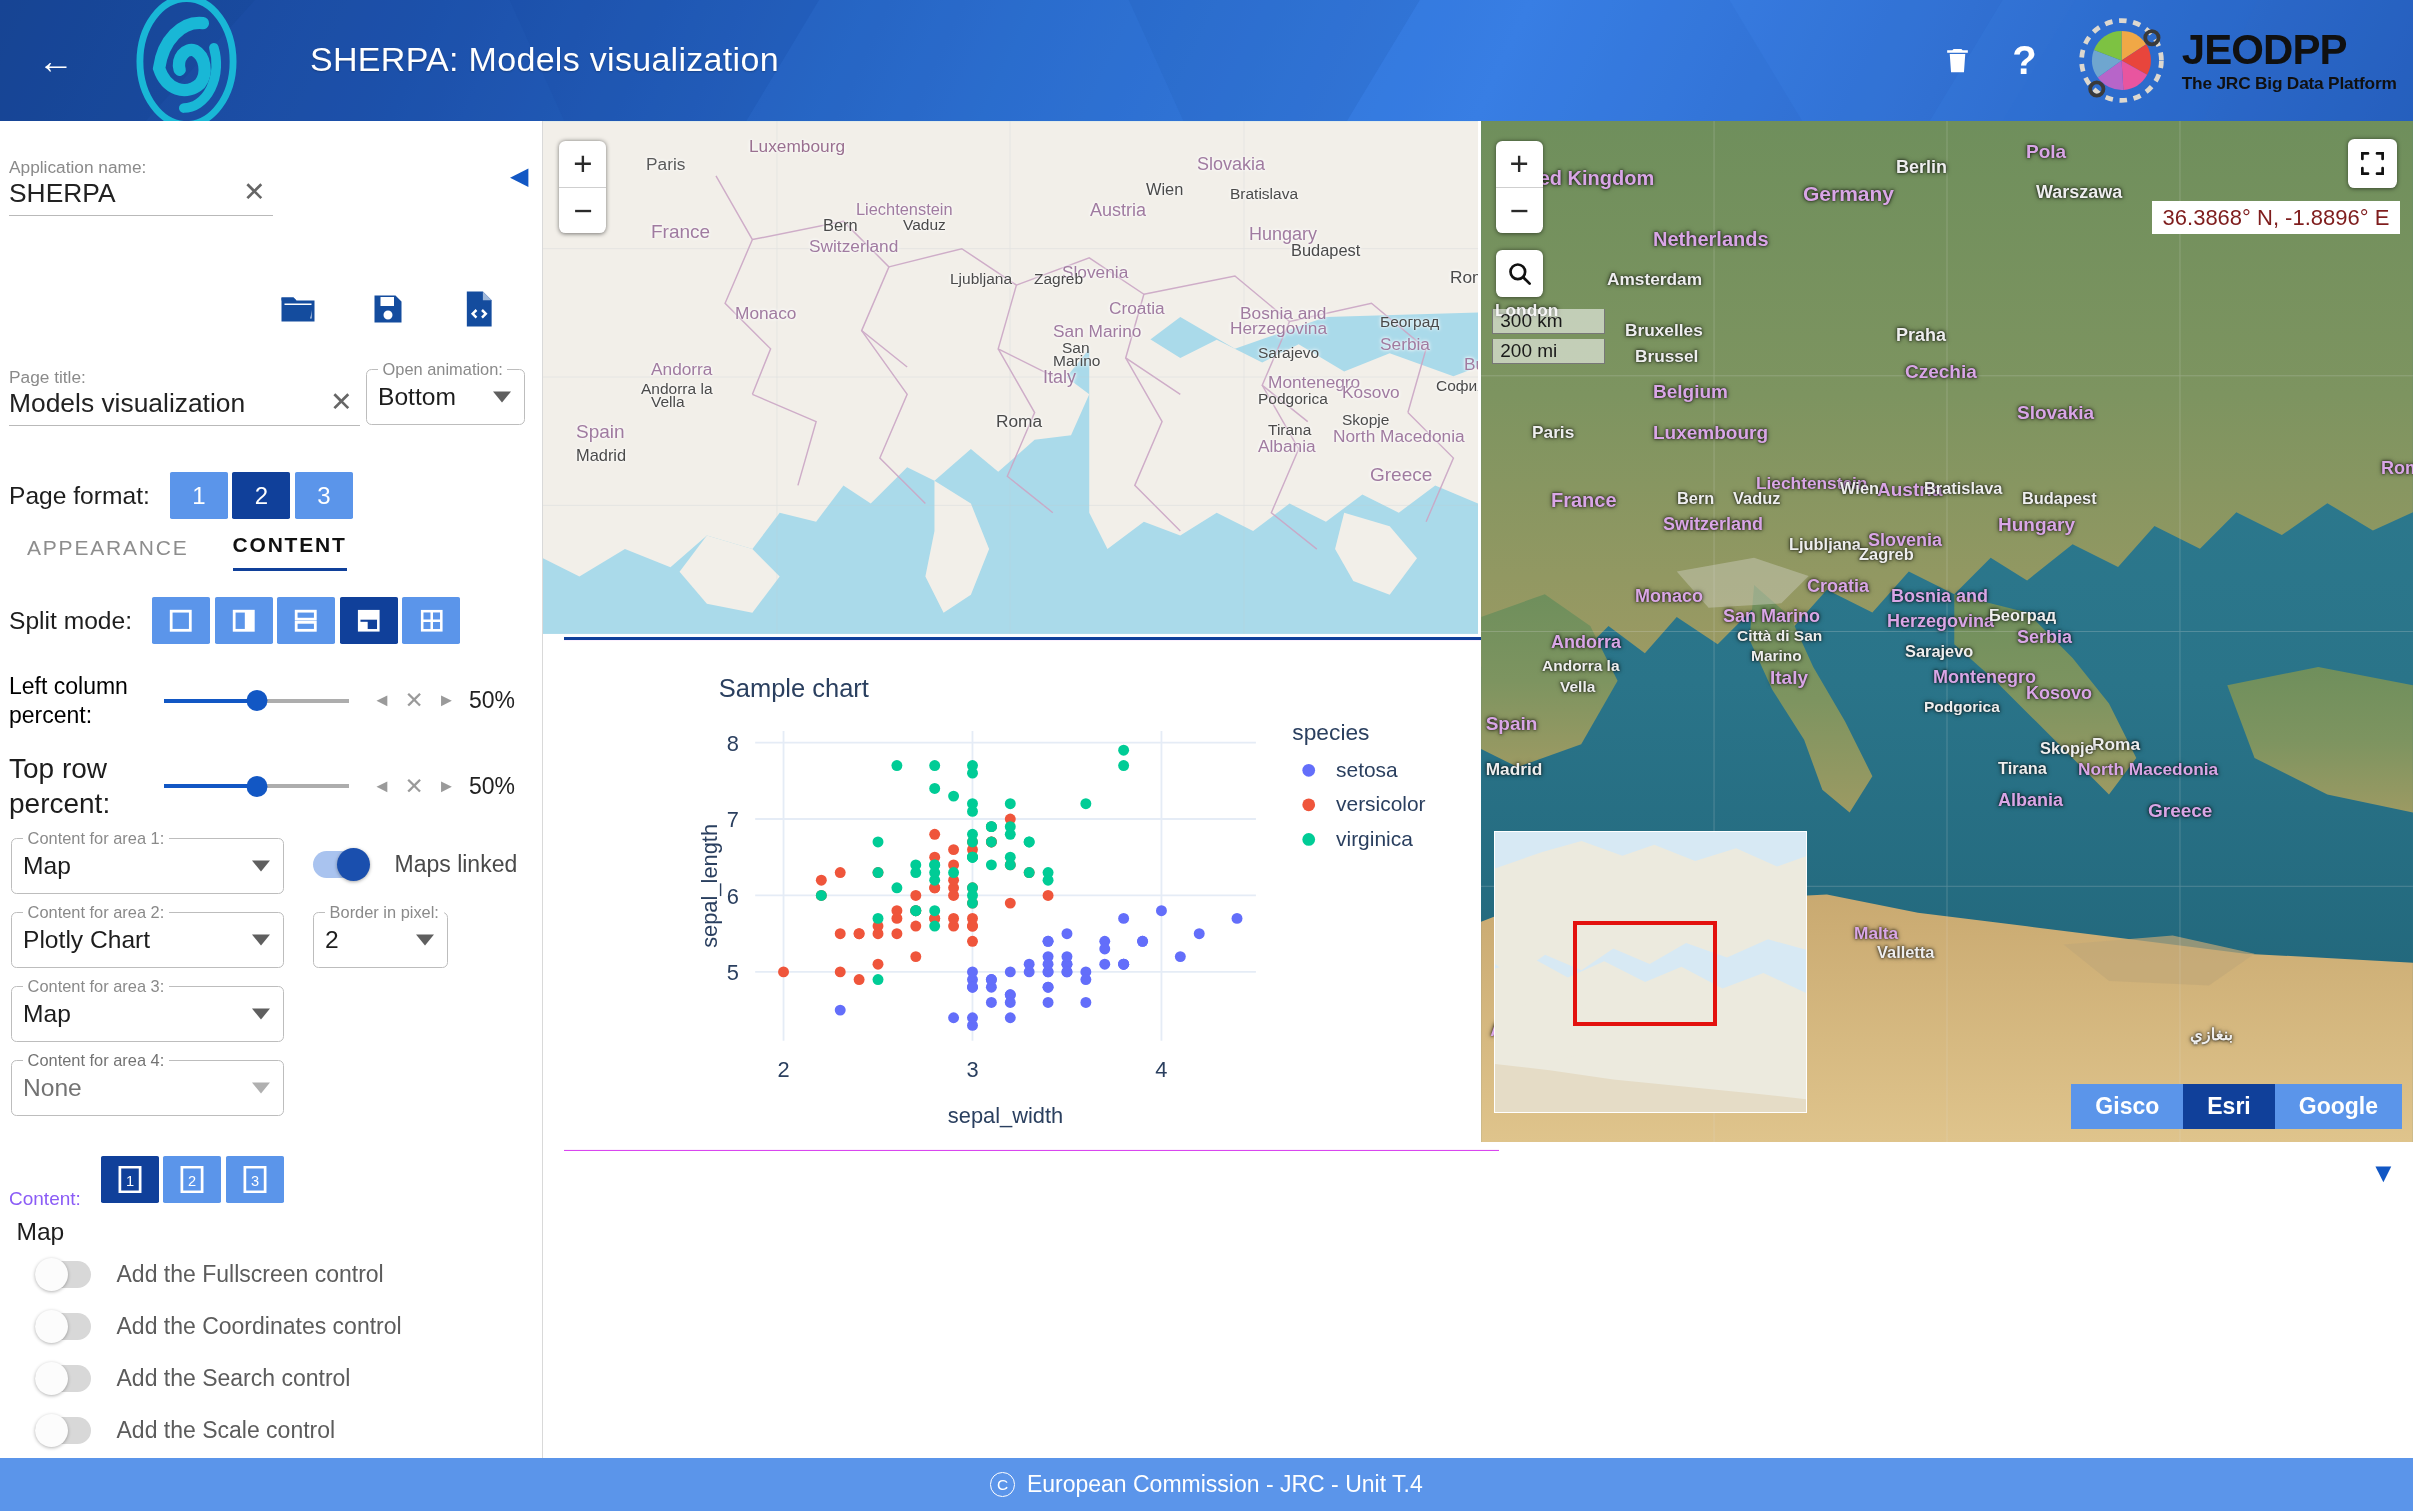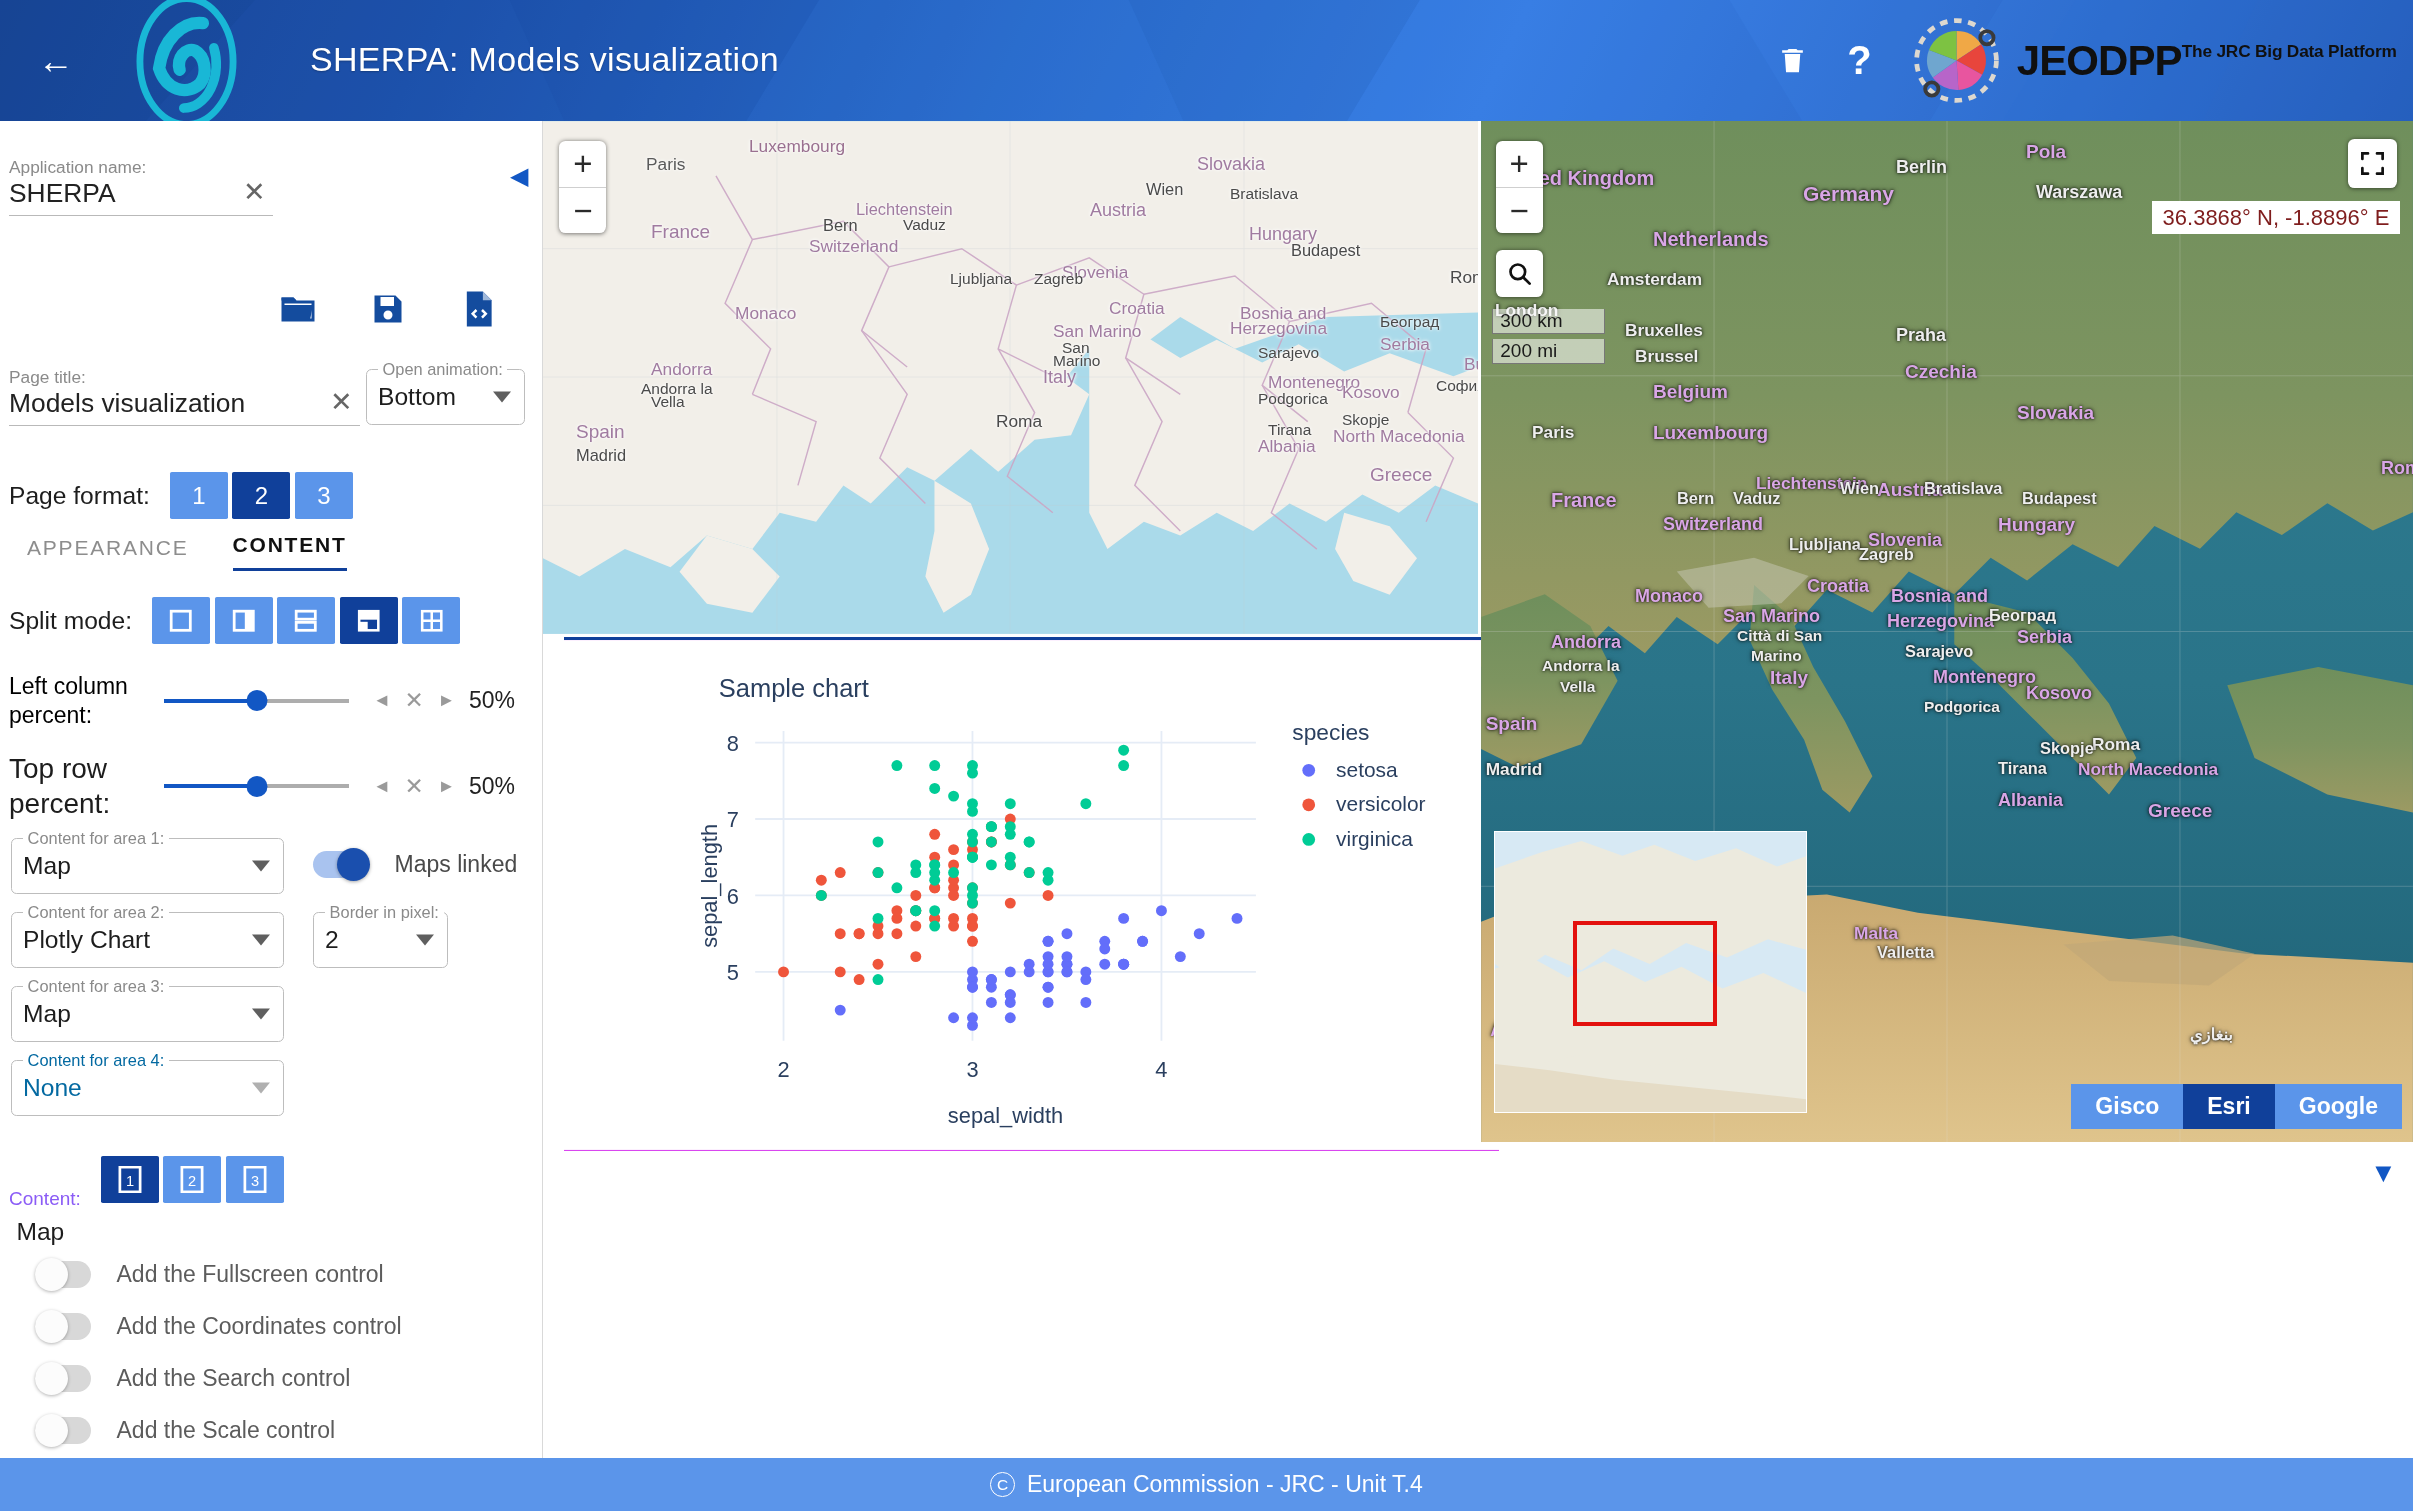--- a/index.html
+++ b/index.html
@@ -25,21 +25,21 @@
   .head-title {
     position: absolute; left: 310px; top: 40px;
     color: #fff; font-size: 34px; font-weight: 400; letter-spacing: 0.3px;
     text-shadow: 0 0.9px 1.8px rgba(0,0,0,.25);
   }
   .head-right { position: absolute; right: 16.4px; top: 0; height: 121px; display: flex; align-items: center; gap: 33px; }
   .hicon { color: #fff; cursor: pointer; display: flex; align-items: center; justify-content: center; }
   .hicon.trash { font-size: 33px; width: 36px; height: 40px; }
   .hicon.help  { font-size: 40px; width: 33px; height: 40px; font-weight: 700; }
   .jeodpp { display: flex; align-items: center; gap: 12.7px; }
-  .jeodpp-text { display: flex; flex-direction: row; line-height: 1; }
+  .jeodpp-text { display: flex; flex-direction: column; line-height: 1; }
   .jeodpp-text .t1 { font-size: 42px; font-weight: 800; color: #101010; letter-spacing: -0.9px; }
   .jeodpp-text .t2 { font-size: 17.3px; font-weight: 700; color: #101010; margin-top: 3.6px; letter-spacing: -0.2px; }
 
   
   .panel {
     position: absolute; left: 0; top: 121px; width: 543px; height: 1337px;
     background: #fff; border-right: 0.9px solid #d9d9d9; overflow: hidden;
   }
   .field-label { font-size: 17.3px; color: #8a8a8a; }
   .txtfield { position: relative; }
@@ -55,21 +55,21 @@
 
   .outlined {
     position: relative; border: 0.9px solid #bdbdbd; border-radius: 5.5px;
     height: 56px; display: flex; align-items: center; padding: 0 11px;
   }
   .outlined > .lg {
     position: absolute; top: -10px; left: 11px; background: #fff; padding: 0 4.6px;
     font-size: 16.4px; color: #8a8a8a; white-space: nowrap;
   }
   .outlined > .sel { font-size: 24.6px; color: #1d1d1d; }
-  .outlined.disabled > .sel, .outlined.disabled > .lg { color: #0369a1; }
+  .outlined.disabled > .sel, .outlined.disabled > .lg { color: #737373; }
   .caret {
     position: absolute; right: 12.7px; top: 50%; transform: translateY(-50%);
     width: 0; height: 0; border-left: 9px solid transparent; border-right: 9px solid transparent;
     border-top: 11px solid #5f5f5f;
   }
   .outlined.disabled .caret { border-top-color: #b0b0b0; }
 
   .sqbtn {
     width: 58px; height: 47px; background: #5b95ea; color: #fff;
     display: flex; align-items: center; justify-content: center;

